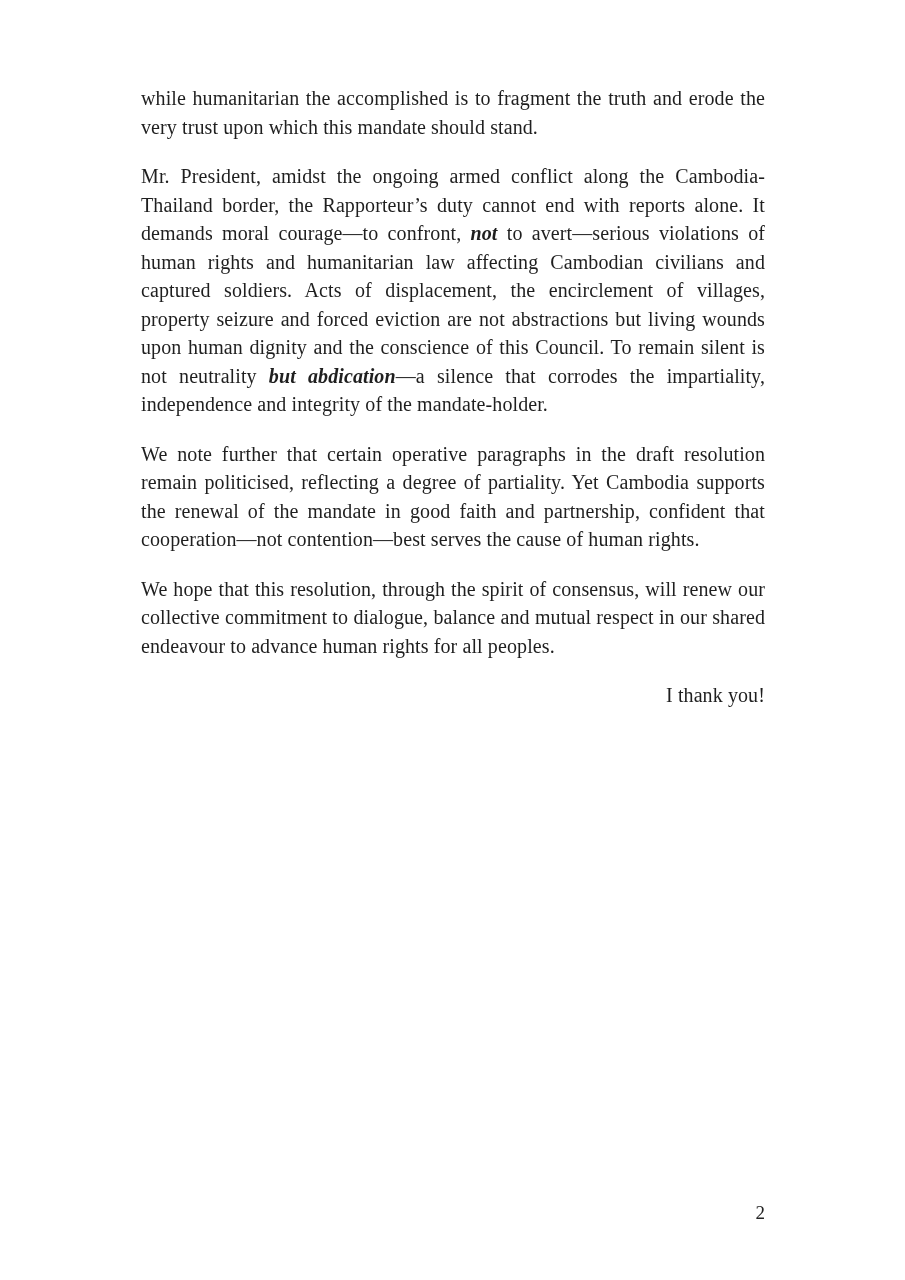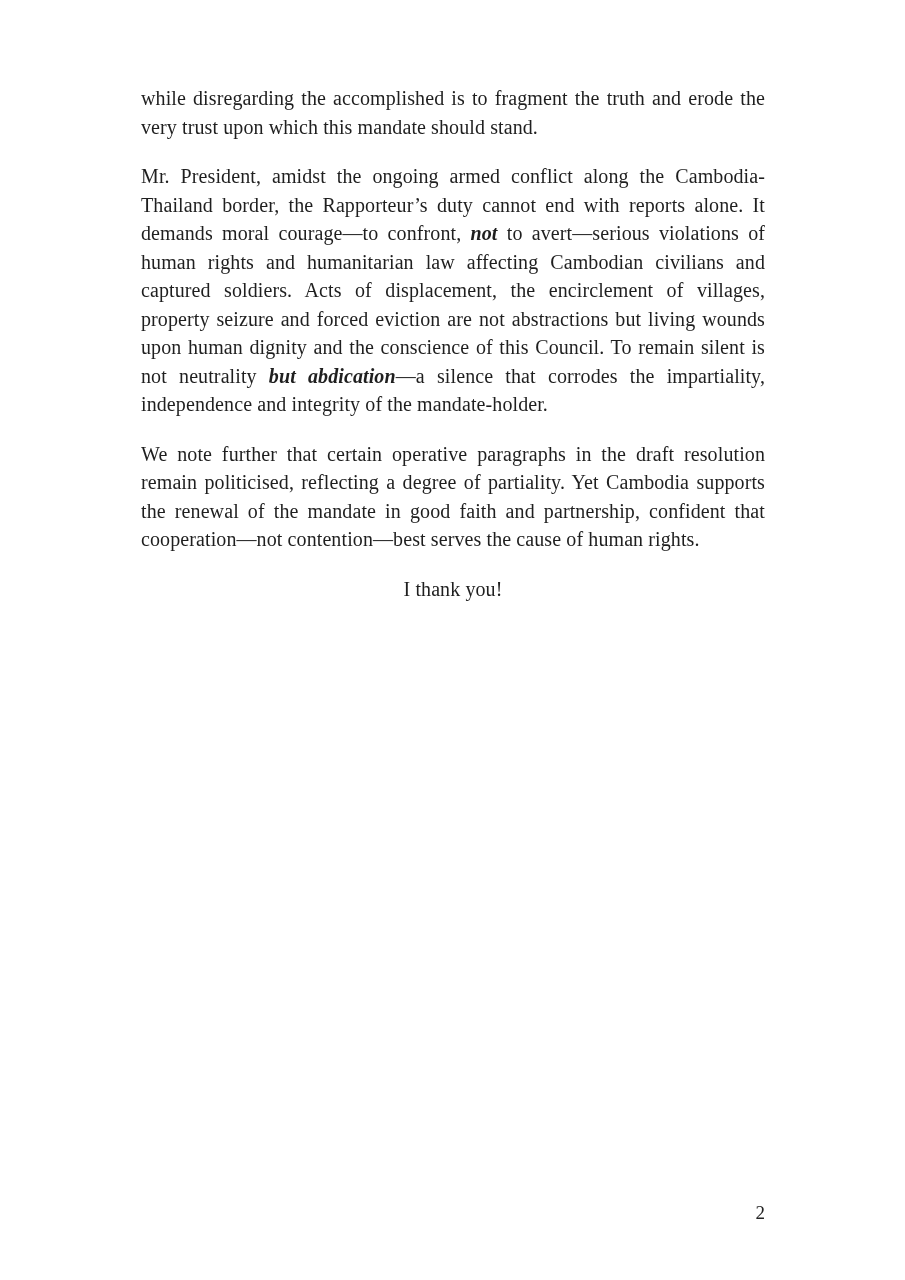--- a/index.html
+++ b/index.html
@@ -23,21 +23,21 @@
     width: 624px;
   }
   .content p {
     margin: 0 0 21px 0;
     font-size: 20px;
     line-height: 28.5px;
     text-align: justify;
     letter-spacing: 0.1px;
   }
   .content p.no-justify {
-    text-align: center;
+    text-align: right;
   }
   .italic {
     font-style: italic;
     font-weight: bold;
   }
   .page-number {
     position: absolute;
     top: 1201px;
     left: 141px;
     width: 624px;
@@ -46,25 +46,26 @@
     line-height: 24px;
     color: #242424;
   }
 </style>
 </head>
 <body>
 
 <div class="page">
   <div class="content">
 
-    <p><span>while disregarding the accomplished is to fragment the truth and erode the very trust upon which this mandate should stand.</span></p>
+    <p><span>while humanitarian the accomplished is to fragment the truth and erode the very trust upon which this mandate should stand.</span></p>
 
     <p><span>Mr. President, amidst the ongoing armed conflict along the Cambodia-Thailand border, the Rapporteur’s duty cannot end with reports alone. It demands moral courage—to confront, </span><span class="italic">not</span><span> to avert—serious violations of human rights and humanitarian law affecting Cambodian civilians and captured soldiers. Acts of displacement, the encirclement of villages, property seizure and forced eviction are not abstractions but living wounds upon human dignity and the conscience of this Council. To remain silent is not neutrality </span><span class="italic">but abdication</span><span>—a silence that corrodes the impartiality, independence and integrity of the mandate-holder.</span></p>
 
     <p><span>We note further that certain operative paragraphs in the draft resolution remain politicised, reflecting a degree of partiality. Yet Cambodia supports the renewal of the mandate in good faith and partnership, confident that cooperation—not contention—best serves the cause of human rights.</span></p>
 
+    <p><span>We hope that this resolution, through the spirit of consensus, will renew our collective commitment to dialogue, balance and mutual respect in our shared endeavour to advance human rights for all peoples.</span></p>
 
     <p class="no-justify"><span>I thank you!</span></p>
 
   </div>
 
   <div class="page-number">2</div>
 </div>
 
 </body></html>

